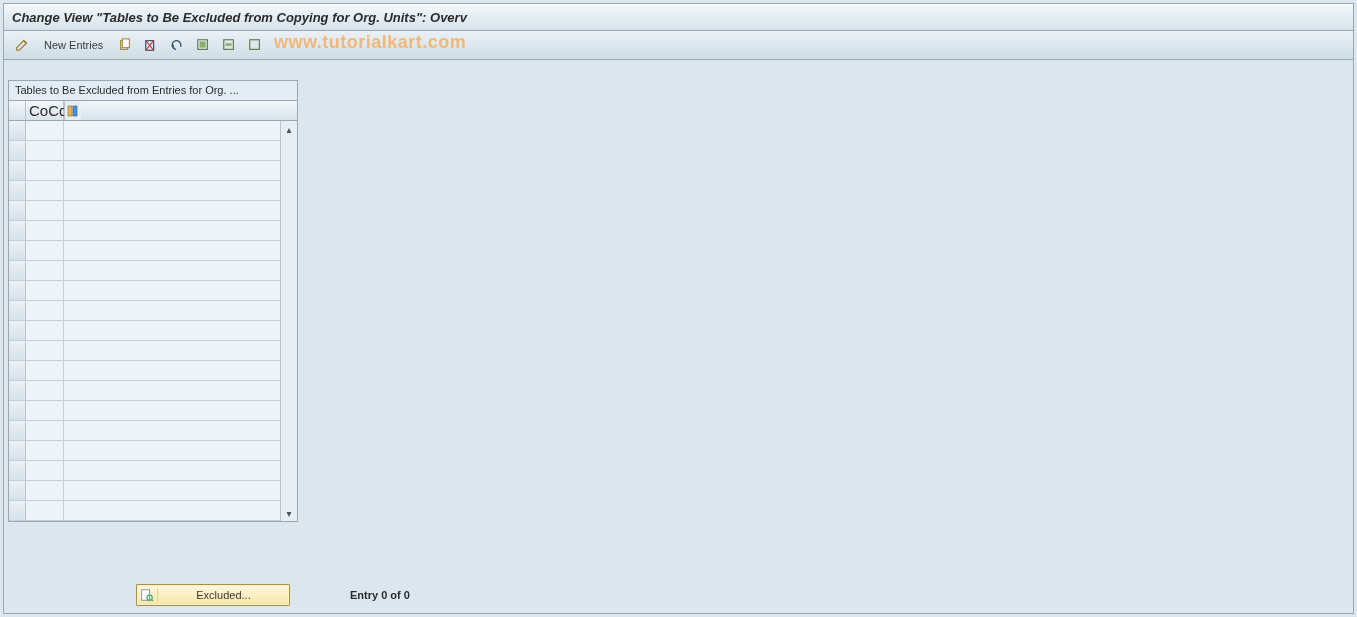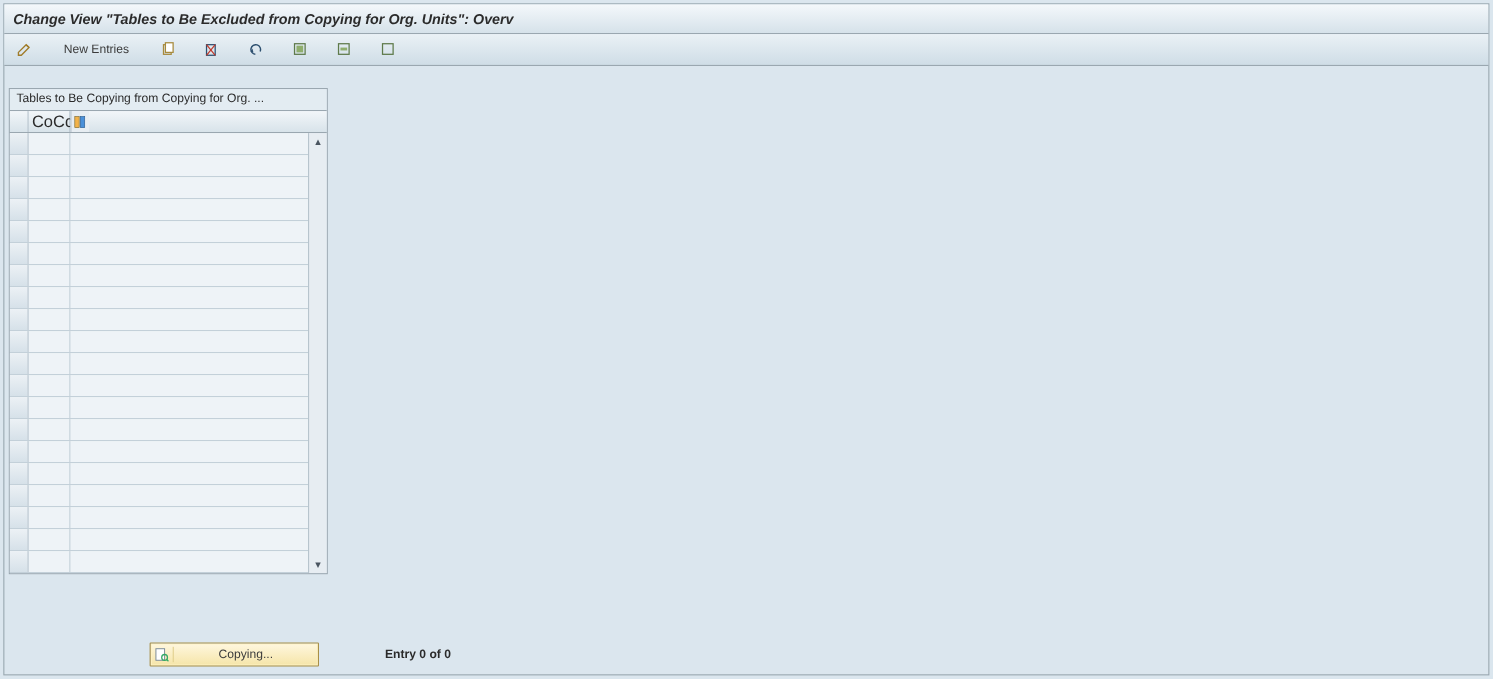--- a/index.html
+++ b/index.html
@@ -34,21 +34,21 @@
     color: #2b2b2b;
   }
   
   .toolbar {
     height: 28px;
     border-bottom: 1px solid #9aa7b0;
     background: linear-gradient(to bottom, #eaf1f6 0%, #cfdde6 100%);
     display: flex;
     align-items: center;
     padding-left: 8px;
-    gap: 20px;
+    gap: 6px;
     position: relative;
   }
   .toolbar .btn, .toolbar .iconbtn {
     height: 22px;
     display: inline-flex;
     align-items: center;
     justify-content: center;
     cursor: pointer;
     color: #30506a;
   }
@@ -240,25 +240,26 @@
       <svg width="14" height="14" viewBox="0 0 16 16">
           <rect x="2" y="2" width="11" height="11" fill="none" stroke="#5e7a4a" stroke-width="1.3"></rect>
           <rect x="4" y="6" width="7" height="3" fill="#8fae6d"></rect>
         </svg>
     </span>
     <span class="iconbtn sel3" title="Deselect All">
       <svg width="14" height="14" viewBox="0 0 16 16">
           <rect x="2" y="2" width="11" height="11" fill="none" stroke="#5e7a4a" stroke-width="1.3"></rect>
         </svg>
     </span>
+    <div class="watermark">www.tutorialkart.com</div>
   </div>
 
   <div class="content">
     <div class="gridbox">
-      <div class="caption">Tables to Be Copying from Copying for Org. ...</div>
+      <div class="caption">Tables to Be Excluded from Entries for Org. ...</div>
       <div class="headerrow">
         <div class="colsel"></div>
         <div class="colcocd">CoCd</div>
         <div class="colconf" title="Configure">
           <svg viewBox="0 0 12 12">
               <rect x="1" y="1" width="4" height="10" fill="#f2b24a" stroke="#7f6a2e" stroke-width="0.6"></rect>
               <rect x="6" y="1" width="4" height="10" fill="#4a90d9" stroke="#2d5e92" stroke-width="0.6"></rect>
             </svg>
         </div>
       </div>
@@ -375,18 +376,18 @@
 
     <div class="bottom">
       <div class="posbtn">
         <span class="picon">
           <svg width="14" height="14" viewBox="0 0 16 16">
               <rect x="2" y="2" width="9" height="12" fill="#fff" stroke="#7a8a96" stroke-width="1"></rect>
               <circle cx="11" cy="11" r="3" fill="none" stroke="#3a6" stroke-width="1.3"></circle>
               <line x1="13" y1="13" x2="15" y2="15" stroke="#3a6" stroke-width="1.3"></line>
             </svg>
         </span>
-        <span class="plabel">Copying...</span>
+        <span class="plabel">Excluded...</span>
       </div>
       <span class="entrytext">Entry 0 of 0</span>
     </div>
   </div>
 </div>
 
 </body></html>

